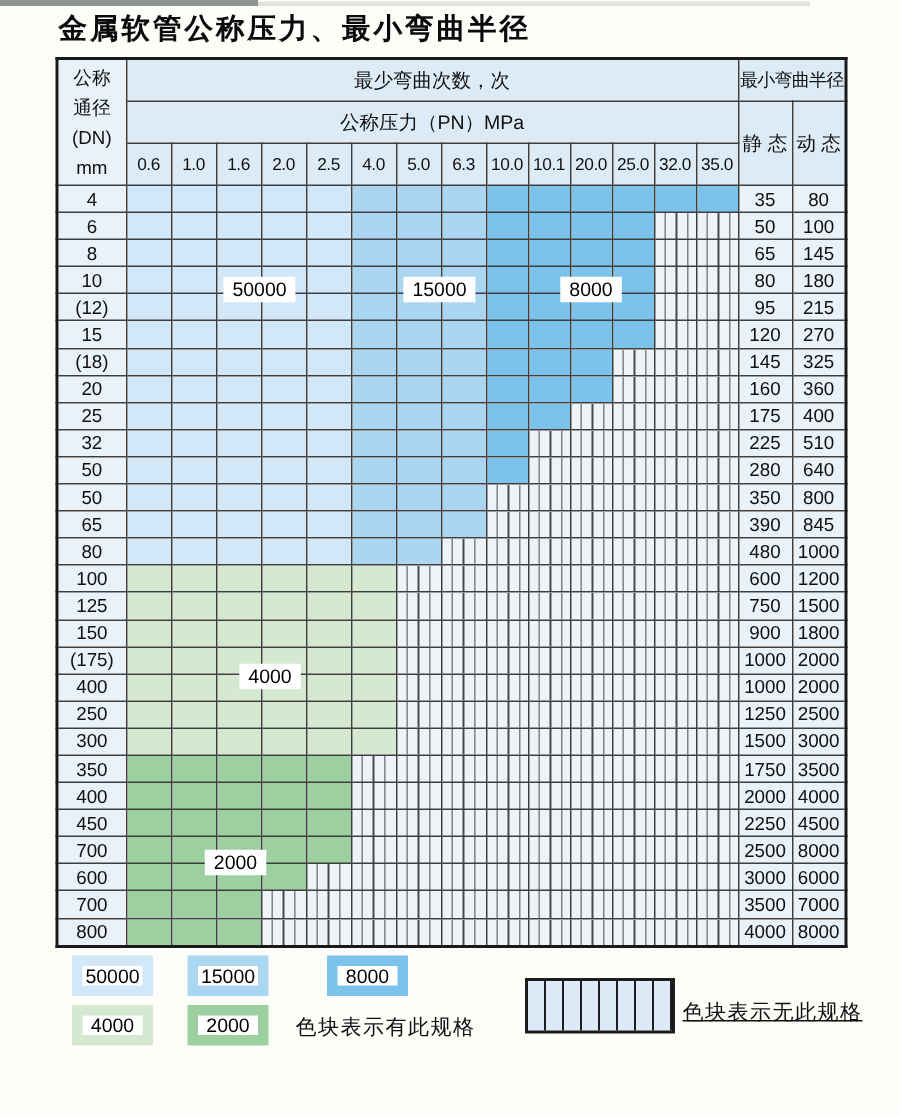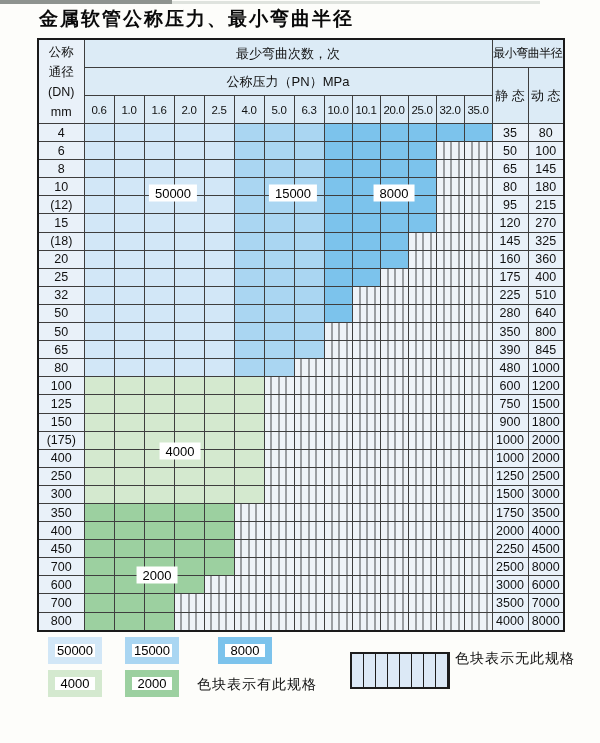--- a/index.html
+++ b/index.html
@@ -29,21 +29,21 @@
   .ovl{
     position:absolute;transform:translate(-50%,-50%);background:#ffffff;
     padding:1px 6px;font-size:13px;white-space:nowrap;color:#000;
   }
   .sw{
     position:absolute;width:40px;height:13px;border:7px solid #000;background:#fff;
     display:flex;align-items:center;justify-content:center;font-size:13px;color:#000;
   }
   .caption{position:absolute;font-size:14px;letter-spacing:1px;color:#101010;white-space:nowrap;}
   .cap-has{left:197px;top:676px;}
-  .cap-no{left:455px;top:650px;}
+  .cap-no{left:455px;top:666px;text-decoration:underline;}
   .nsbox{
     position:absolute;left:350px;top:652px;width:96px;height:33px;
     border:2px solid #1d1d1d;
     background:repeating-linear-gradient(90deg,#dce9f6 0px,#dce9f6 11px,#1d1d1d 11px,#1d1d1d 12px);
   }
 </style>
 </head>
 <body>
 
 <div class="strip-dark"></div>

